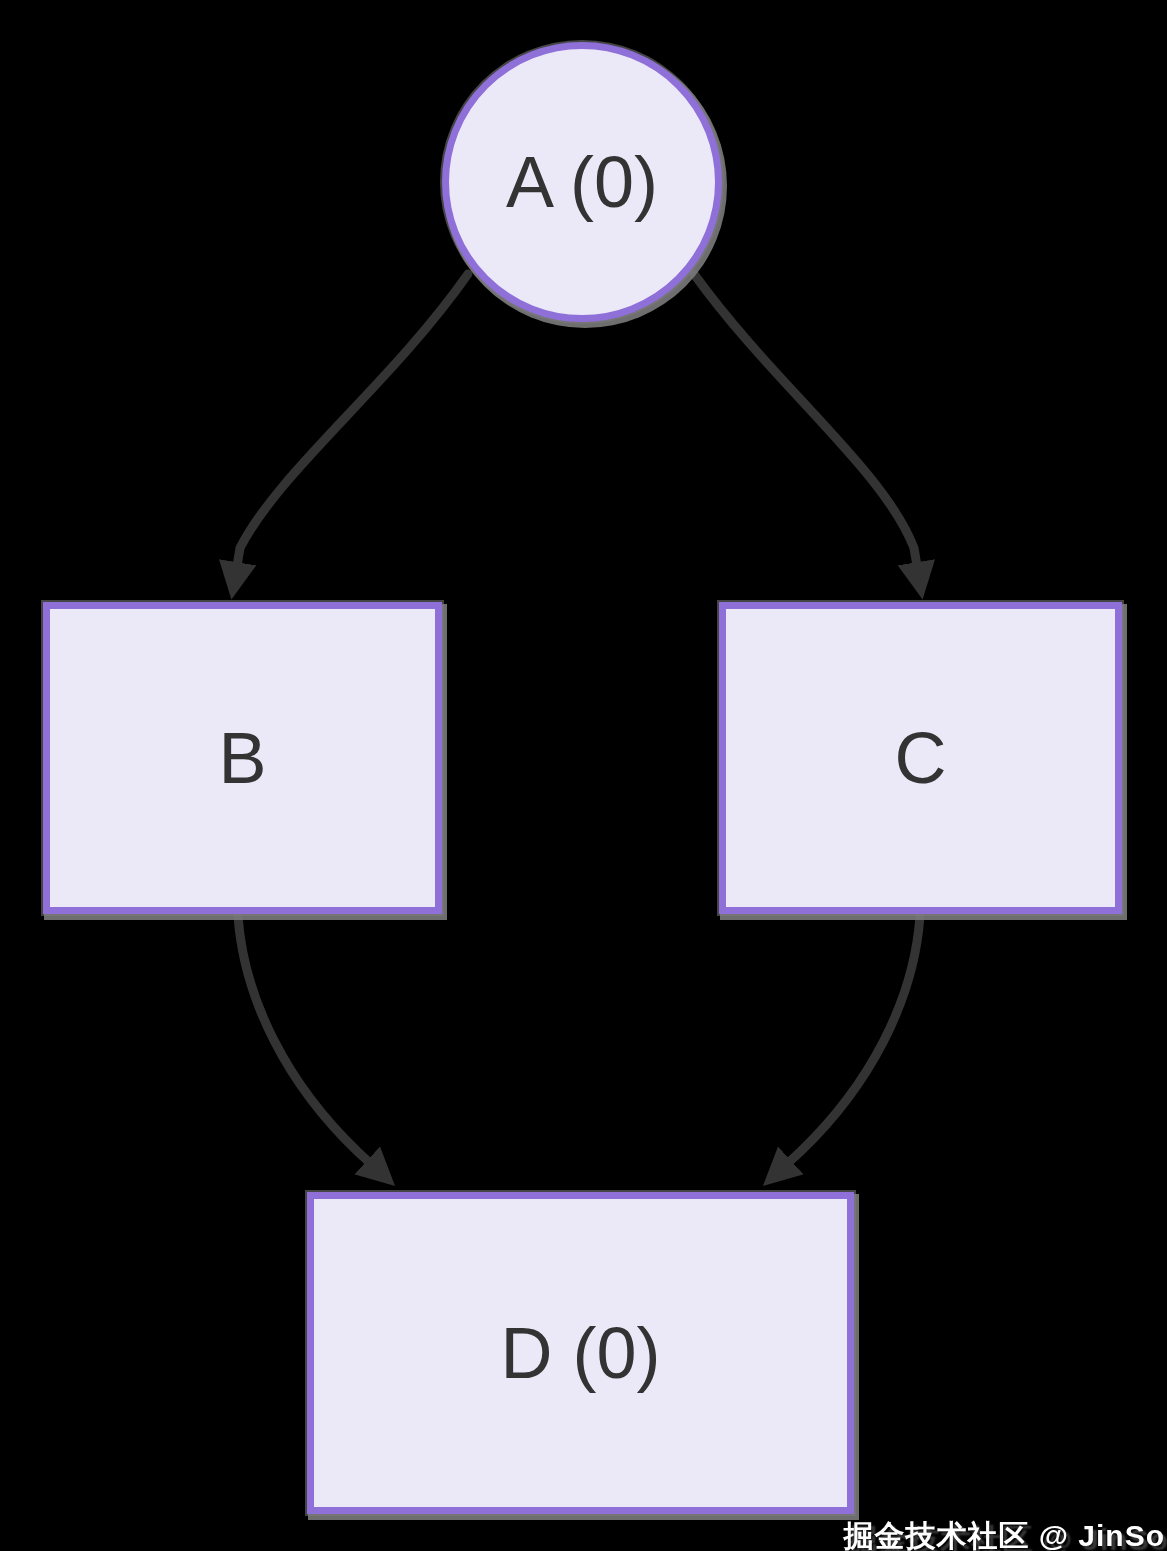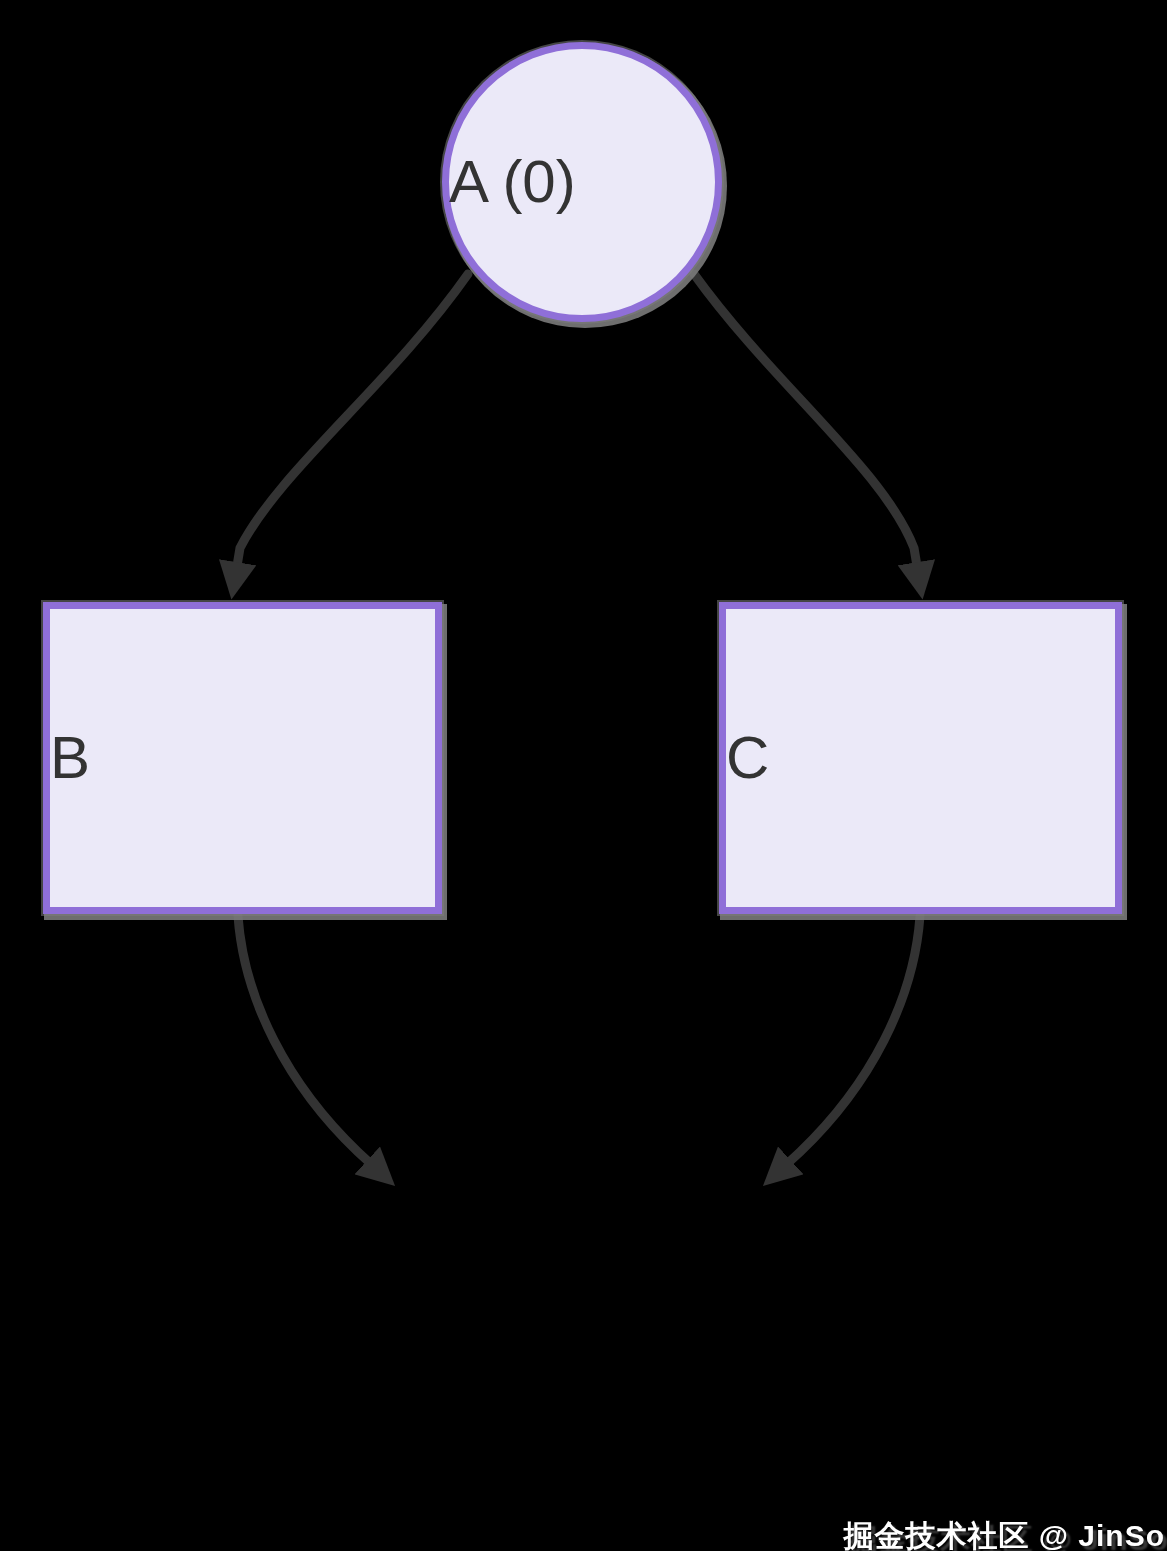--- a/index.html
+++ b/index.html
@@ -10,22 +10,22 @@
     overflow:hidden;
     font-family:"Liberation Sans","DejaVu Sans",sans-serif;
   }
   #edges{position:absolute;left:0;top:0;width:100%;height:100%;}
   .node{
     position:absolute;
     box-sizing:border-box;
     background:var(--node-fill,#EBE9F8);
     border:7px solid var(--node-border,#8F6FD8);
     color:var(--text,#333333);
-    display:flex;align-items:center;
-    font-size:60px;
+    display:flex;align-items:center;justify-content:center;
+    font-size:72px;
     line-height:1;
     box-shadow:0 0 0 2px rgba(125,125,125,.55), 3px 4px 0 2px rgba(122,122,122,.9);
   }
   .node--circle{border-radius:50%;}
   #node-a{left:442px;top:42px;width:280px;height:280px;}
   #node-b{left:43px;top:602px;width:399px;height:312px;}
   #node-c{left:719px;top:602px;width:403px;height:312px;}
   #node-d{left:307px;top:1192px;width:547px;height:322px;}
   .edge-path{
     fill:none;
@@ -67,16 +67,19 @@
   </div>
 
   <div id="node-b" class="node">
     <span>B</span>
   </div>
 
   <div id="node-c" class="node">
     <span>C</span>
   </div>
 
+  <div id="node-d" class="node">
+    <span>D (0)</span>
+  </div>
 
   <div id="watermark">掘金技术社区 @ JinSo</div>
 
 </div>
 
 </body></html>

